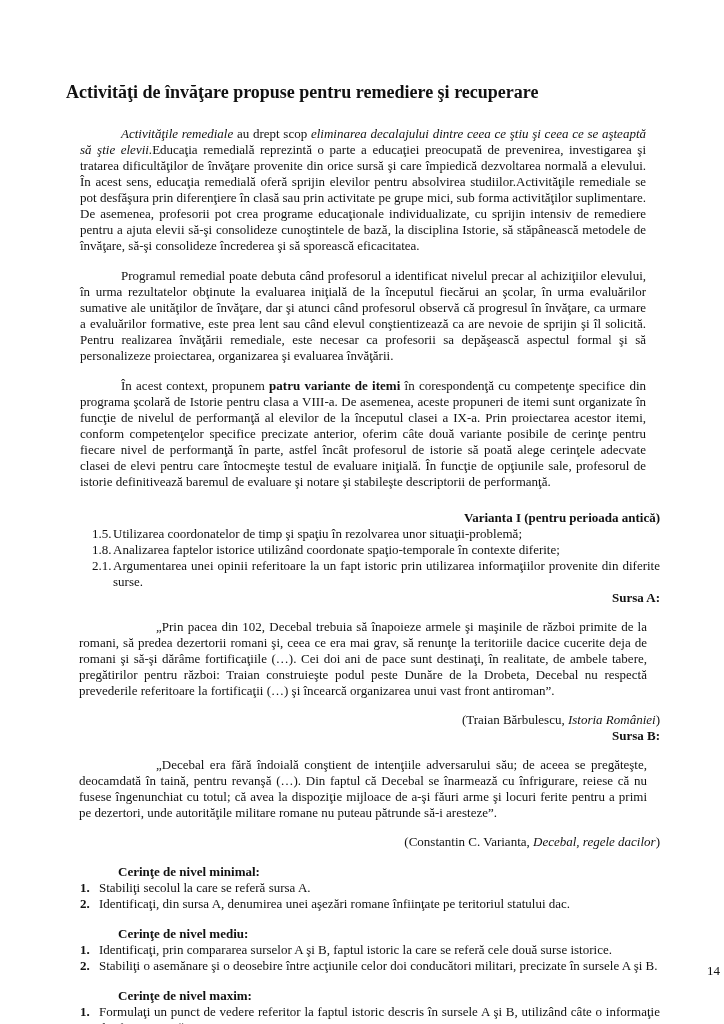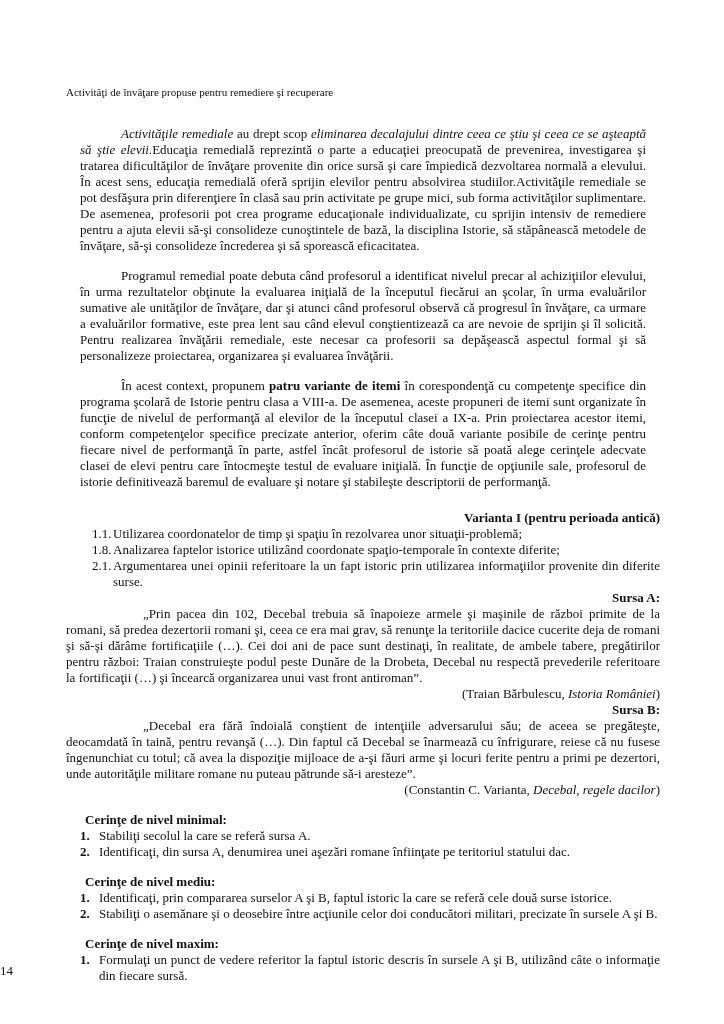--- a/index.html
+++ b/index.html
@@ -14,22 +14,22 @@
     font-family: "Liberation Serif", serif;
     font-size: 13px;
     line-height: 16px;
     color: #111;
     overflow: hidden;
   }
   .page {
     padding: 84px 64px 0 66px;
   }
   .title {
-    font-size: 11px;
-    font-weight: normal;
+    font-size: 18px;
+    font-weight: bold;
     margin: 0 0 26px 0;
     text-align: left;
   }
   .body-par {
     margin: 14px;
     text-align: justify;
     text-indent: 41px;
   }
   .variant-block {
     margin-top: 20px;
@@ -44,30 +44,30 @@
     padding-left: 21px;
     text-indent: -21px;
     text-align: justify;
   }
   .comp-item .num {
     display: inline-block;
     width: 21px;
     text-indent: 0;
   }
   .quote-par {
-    margin: 0;
+    margin: 13px;
     text-align: justify;
     text-indent: 77px;
   }
   .attribution {
     margin: 0;
     text-align: right;
   }
   .req-heading {
-    margin: 14px 0 0 19px;
+    margin: 14px 0 0 52px;
     font-weight: bold;
     text-align: left;
   }
   .req-item {
     margin-left: 14px;
     padding-left: 19px;
     text-indent: -19px;
     text-align: justify;
   }
   .req-item .num {
@@ -76,40 +76,40 @@
     text-indent: 0;
     font-weight: bold;
   }
   .i { font-style: italic; }
   .b { font-weight: bold; }
   .page-number {
     position: absolute;
     top: 963px;
     left: 0;
     width: 720px;
-    text-align: left;
+    text-align: right;
     font-family: Liberation Serif, serif;
   }
 </style>
 </head>
 <body>
 
 <div class="page">
 
   <h1 class="title">Activităţi de învăţare propuse pentru remediere şi recuperare</h1>
 
   <p class="body-par"><span class="i">Activităţile remediale</span><span> au drept scop </span><span class="i">eliminarea decalajului dintre ceea ce ştiu şi ceea ce se aşteaptă să ştie elevii.</span><span>Educaţia remedială reprezintă o parte a educaţiei preocupată de prevenirea, investigarea şi tratarea dificultăţilor de învăţare provenite din orice sursă şi care împiedică dezvoltarea normală a elevului. În acest sens, educaţia remedială oferă sprijin elevilor pentru absolvirea studiilor.Activităţile remediale se pot desfăşura prin diferenţiere în clasă sau prin activitate pe grupe mici, sub forma activităţilor suplimentare. De asemenea, profesorii pot crea programe educaţionale individualizate, cu sprijin intensiv de remediere pentru a ajuta elevii să-şi consolideze cunoştintele de bază, la disciplina Istorie, să stăpânească metodele de învăţare, să-şi consolideze încrederea şi să sporească eficacitatea.</span></p>
   <p class="body-par"><span>Programul remedial poate debuta când profesorul a identificat nivelul precar al achiziţiilor elevului, în urma rezultatelor obţinute la evaluarea iniţială de la începutul fiecărui an şcolar, în urma evaluărilor sumative ale unităţilor de învăţare, dar şi atunci când profesorul observă că progresul în învăţare, ca urmare a evaluărilor formative, este prea lent sau când elevul conştientizează ca are nevoie de sprijin şi îl solicită. Pentru realizarea învăţării remediale, este necesar ca profesorii sa depăşească aspectul formal şi să personalizeze proiectarea, organizarea şi evaluarea învăţării.</span></p>
   <p class="body-par"><span>În acest context, propunem </span><span class="b">patru variante de itemi</span><span> în corespondenţă cu competenţe specifice din programa şcolară de Istorie pentru clasa a VIII-a. De asemenea, aceste propuneri de itemi sunt organizate în funcţie de nivelul de performanţă al elevilor de la începutul clasei a IX-a. Prin proiectarea acestor itemi, conform competenţelor specifice precizate anterior, oferim câte două variante posibile de cerinţe pentru fiecare nivel de performanţă în parte, astfel încât profesorul de istorie să poată alege cerinţele adecvate clasei de elevi pentru care întocmeşte testul de evaluare iniţială. În funcţie de opţiunile sale, profesorul de istorie definitivează baremul de evaluare şi notare şi stabileşte descriptorii de performanţă.</span></p>
 
   <div class="variant-block">
     <p class="h-ind">Varianta I (pentru perioada antică)</p>
 
     <div class="comp-item">
-      <span class="num">1.1.</span><span>Utilizarea coordonatelor de timp şi spaţiu în rezolvarea unor situaţii-problemă;</span>
+      <span class="num">1.5.</span><span>Utilizarea coordonatelor de timp şi spaţiu în rezolvarea unor situaţii-problemă;</span>
     </div>
     <div class="comp-item">
       <span class="num">1.8.</span><span>Analizarea faptelor istorice utilizând coordonate spaţio-temporale în contexte diferite;</span>
     </div>
     <div class="comp-item">
       <span class="num">2.1.</span><span>Argumentarea unei opinii referitoare la un fapt istoric prin utilizarea informaţiilor provenite din diferite surse.</span>
     </div>
 
     <p class="h-ind">Sursa A:</p>
     <p class="quote-par">„Prin pacea din 102, Decebal trebuia să înapoieze armele şi maşinile de război primite de la romani, să predea dezertorii romani şi, ceea ce era mai grav, să renunţe la teritoriile dacice cucerite deja de romani şi să-şi dărâme fortificaţiile (…). Cei doi ani de pace sunt destinaţi, în realitate, de ambele tabere, pregătirilor pentru război: Traian construieşte podul peste Dunăre de la Drobeta, Decebal nu respectă prevederile referitoare la fortificaţii (…) şi încearcă organizarea unui vast front antiroman”.</p>

